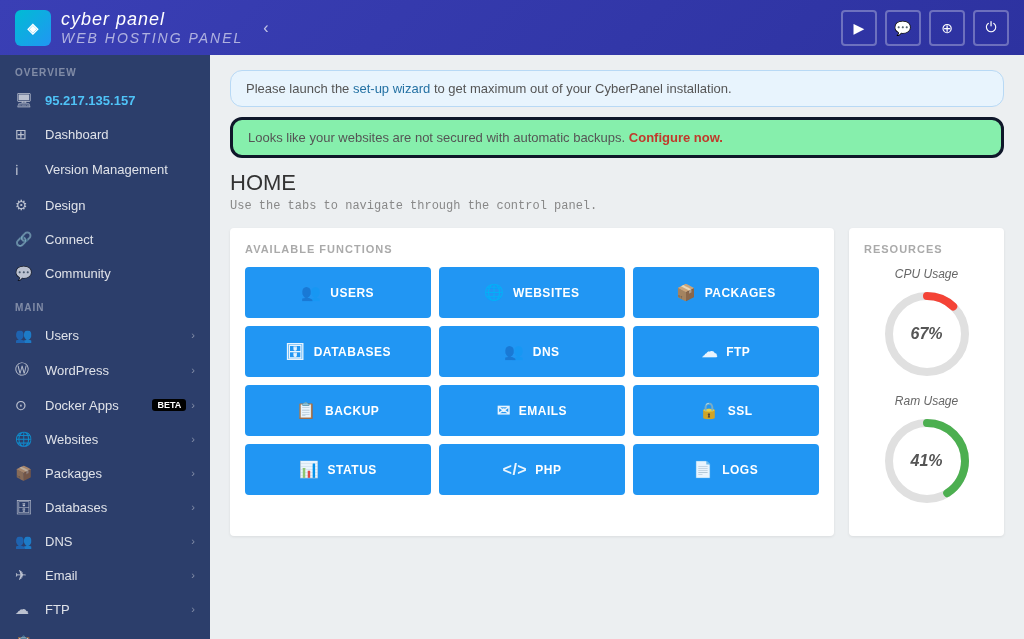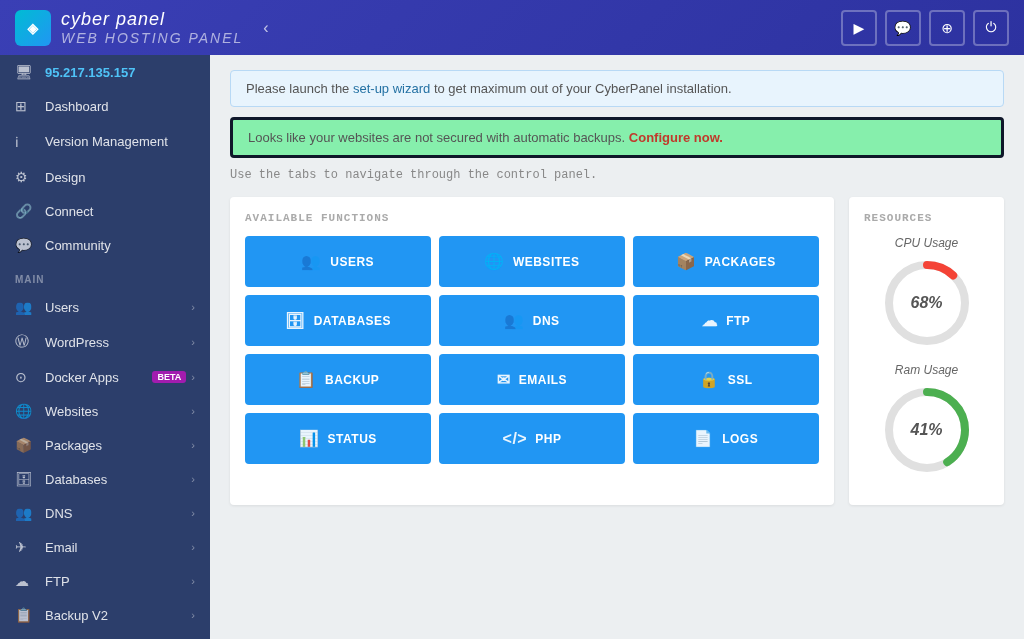--- a/index.html
+++ b/index.html
@@ -63,21 +63,21 @@
       padding: 9px 15px;
       cursor: pointer;
       color: rgba(255,255,255,0.85);
       font-size: 13px;
       position: relative;
     }
     .sidebar-item .s-icon { width: 20px; margin-right: 10px; font-size: 14px; opacity: 0.8; }
     .sidebar-item .s-label { flex: 1; }
     .sidebar-item .s-arrow { font-size: 11px; color: rgba(255,255,255,0.4); }
     .sidebar-item .badge {
-      background: #a21caf;
+      background: #000000;
       color: white;
       font-size: 9px;
       padding: 1px 5px;
       border-radius: 3px;
       margin-right: 5px;
       font-weight: 700;
       text-transform: uppercase;
       text-align: right;
     }
     .sidebar-ip {
@@ -92,21 +92,21 @@
       overflow-y: auto;
       padding: 15px 20px;
       background: #eceff1;
     }
     .main-content::-webkit-scrollbar { width: 6px; }
     .main-content::-webkit-scrollbar-thumb { background: #ccc; border-radius: 3px; }
 
     
     .alert {
       padding: 10px 15px;
-      border-radius: 4px;
+      border-radius: 12px;
       margin-bottom: 10px;
       font-size: 13px;
     }
     .alert-info {
       background: #e8f4fd;
       border: 1px solid #b8d9f5;
       color: #555;
     }
     .alert-warning {
       background: #86efac;
@@ -137,21 +137,20 @@
       box-shadow: 0 1px 3px rgba(0,0,0,0.08);
       flex-shrink: 0;
     }
     .card-section-label {
       font-size: 11px;
       font-weight: 600;
       color: #aaa;
       letter-spacing: 1px;
       text-transform: uppercase;
       margin-bottom: 12px;
-      font-family: Liberation Mono, monospace;
     }
 
     
     .functions-grid {
       display: grid;
       grid-template-columns: repeat(3, 1fr);
       gap: 8px;
     }
     .func-btn {
       background: #2196f3;
@@ -211,20 +210,21 @@
     <div class="header-icon-btn">▶</div>
     <div class="header-icon-btn">💬</div>
     <div class="header-icon-btn">⊕</div>
     <div class="header-icon-btn">⏻</div>
   </div>
 </header>
 
 <div class="layout">
 
   <nav class="sidebar">
+    <div class="sidebar-section-label">OVERVIEW</div>
 
     <div class="sidebar-item">
       <span class="s-icon">🖥</span>
       <span class="s-label sidebar-ip">95.217.135.157</span>
     </div>
     <div class="sidebar-item">
       <span class="s-icon">⊞</span>
       <span class="s-label">Dashboard</span>
     </div>
     <div class="sidebar-item">
@@ -306,20 +306,21 @@
       <span>Please launch the </span>
       <a href="#">set-up wizard</a>
       <span> to get maximum out of your CyberPanel installation.</span>
     </div>
 
     <div class="alert alert-warning">
       <span>Looks like your websites are not secured with automatic backups. </span>
       <a href="#">Configure now.</a>
     </div>
 
+    <h1 class="page-title">HOME</h1>
     <p class="page-subtitle">Use the tabs to navigate through the control panel.</p>
 
     <div class="content-row">
 
       <div class="functions-card">
         <div class="card-section-label">AVAILABLE FUNCTIONS</div>
         <div class="functions-grid">
 
           <button class="func-btn">
             <span class="f-icon">👥</span>
@@ -379,21 +380,21 @@
       <div class="resources-card">
         <div class="card-section-label">RESOURCES</div>
 
         <div class="resource-item">
           <div class="resource-label">CPU Usage</div>
           <div class="donut-container">
             <svg class="donut-svg" width="90" height="90" viewBox="0 0 90 90">
               <circle class="donut-bg" cx="45" cy="45" r="38"></circle>
               <circle class="donut-fill" cx="45" cy="45" r="38" stroke="#f44336" stroke-dasharray="28.9 238.9" stroke-dashoffset="0"></circle>
             </svg>
-            <div class="donut-text">68%</div>
+            <div class="donut-text">67%</div>
           </div>
         </div>
 
         <div class="resource-item">
           <div class="resource-label">Ram Usage</div>
           <div class="donut-container">
             <svg class="donut-svg" width="90" height="90" viewBox="0 0 90 90">
               <circle class="donut-bg" cx="45" cy="45" r="38"></circle>
               <circle class="donut-fill" cx="45" cy="45" r="38" stroke="#4caf50" stroke-dasharray="97.9 141.0" stroke-dashoffset="0"></circle>
             </svg>

